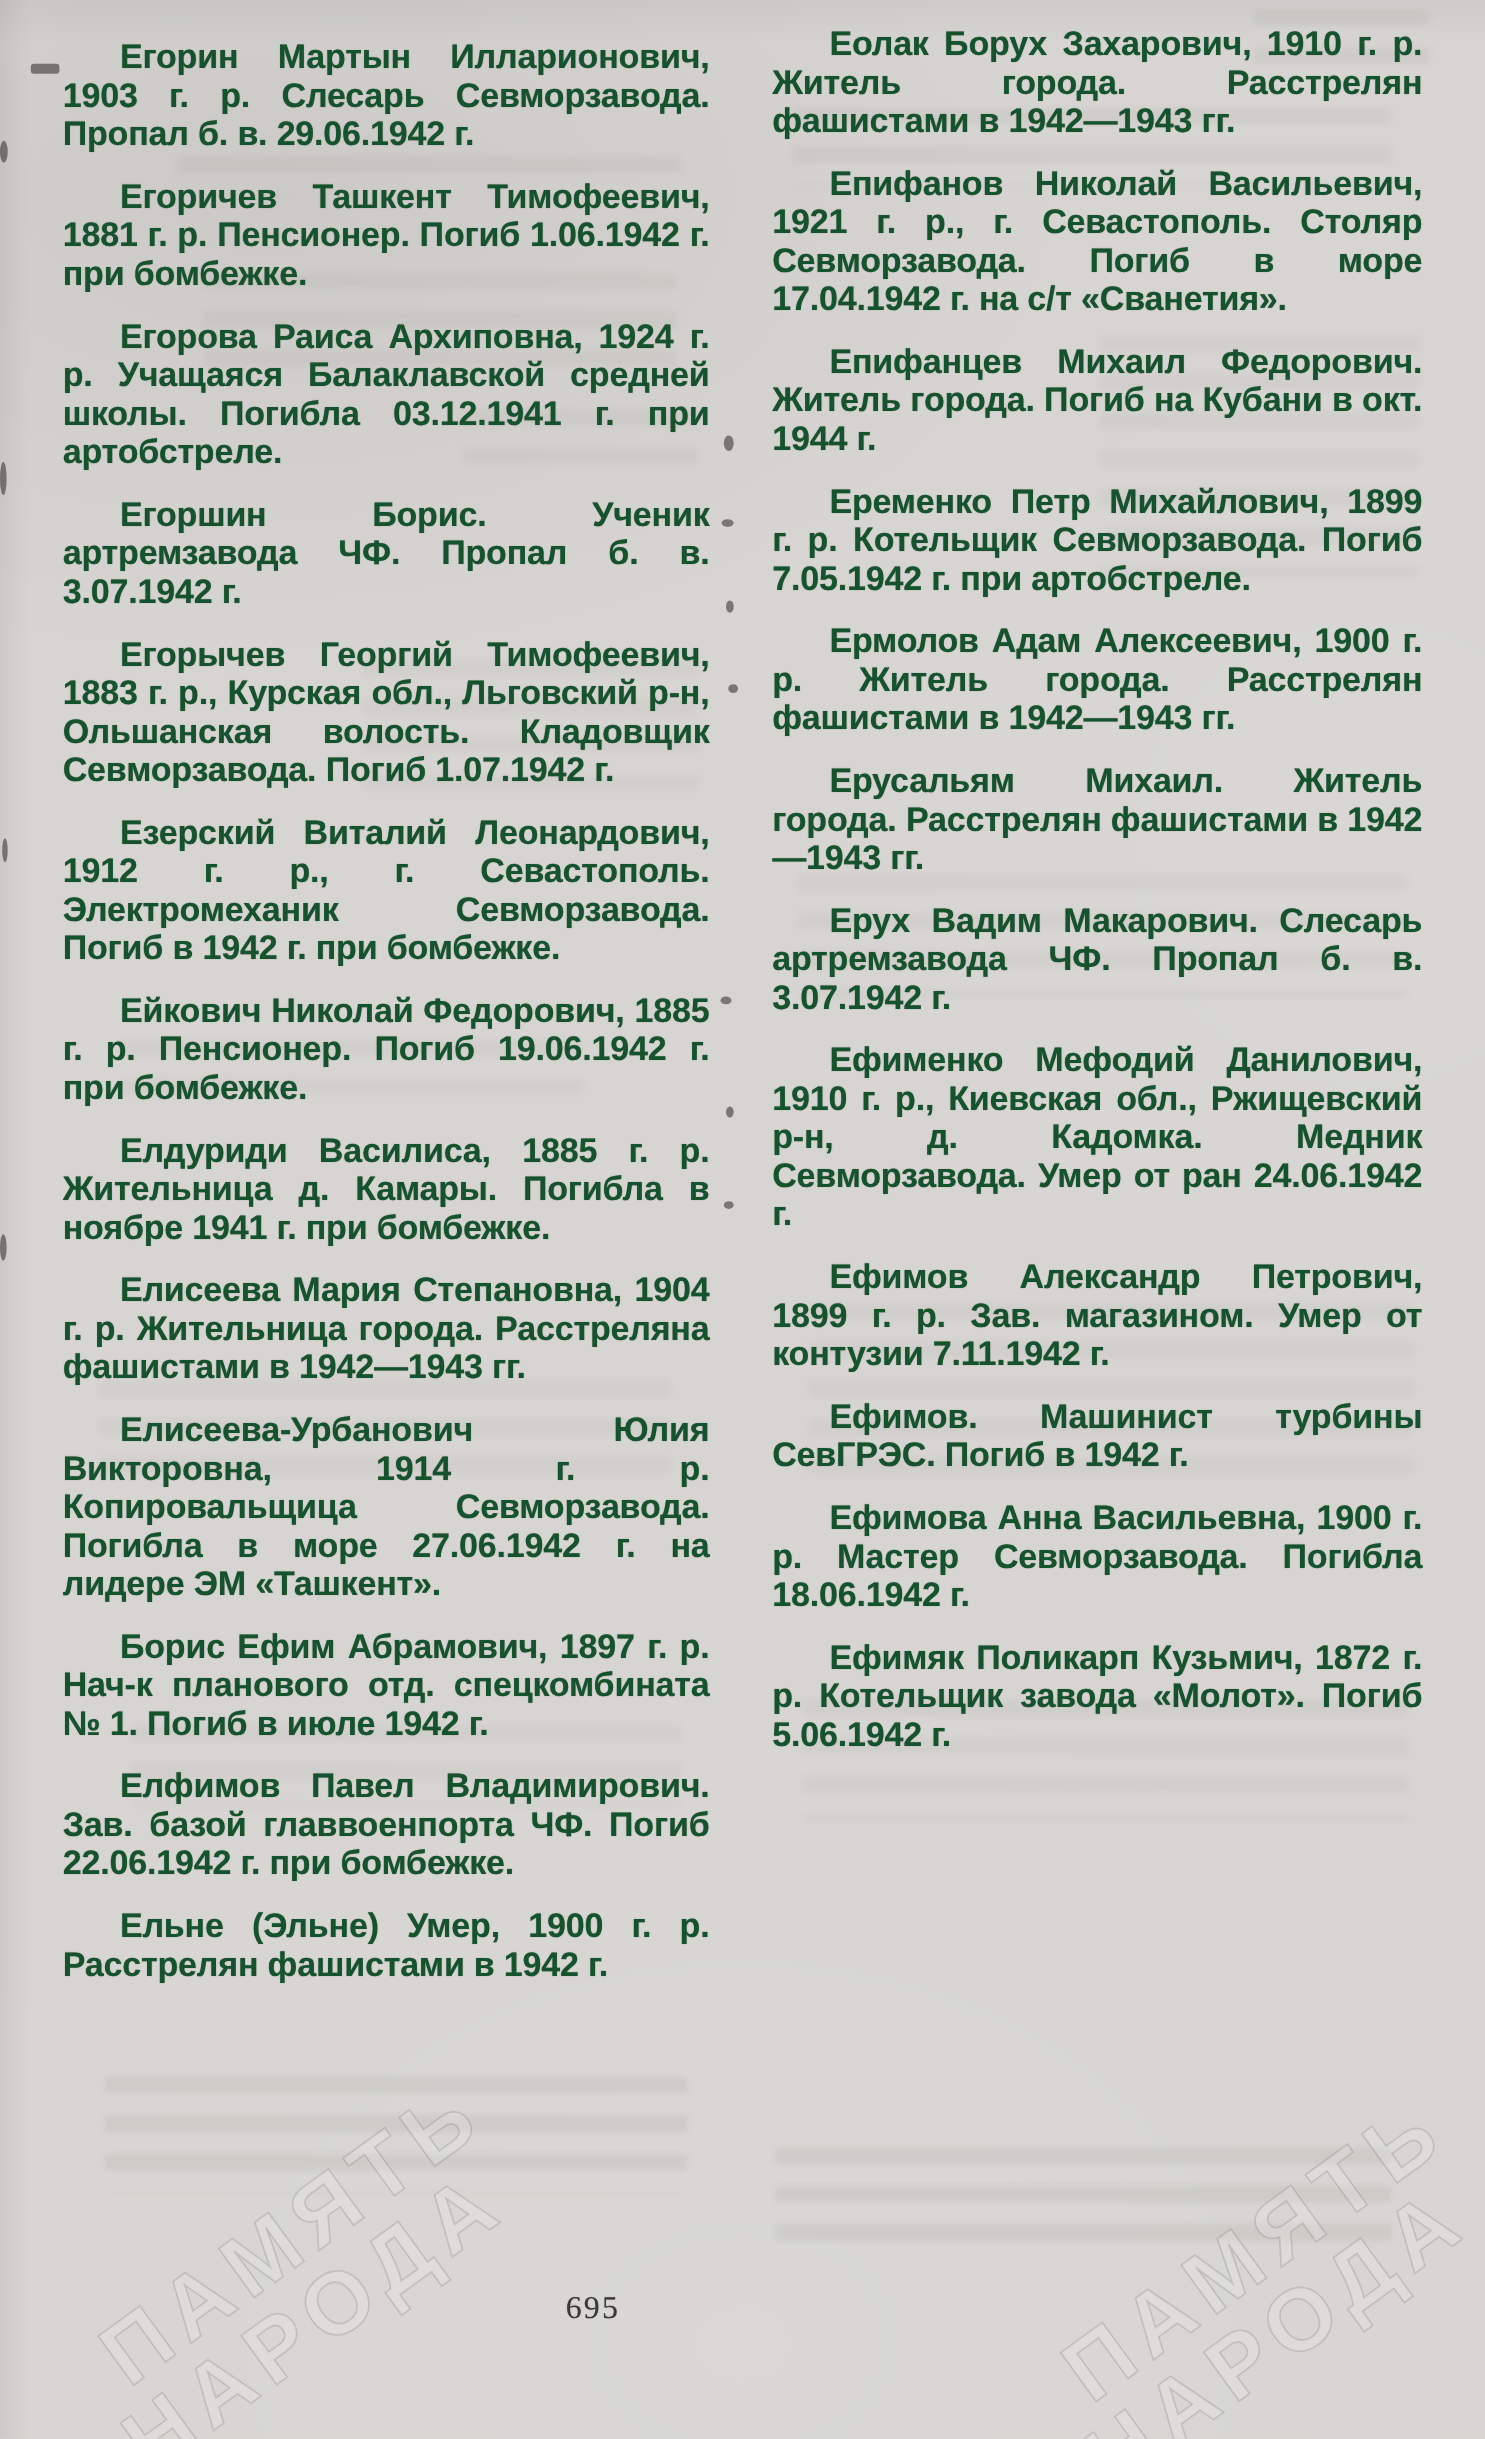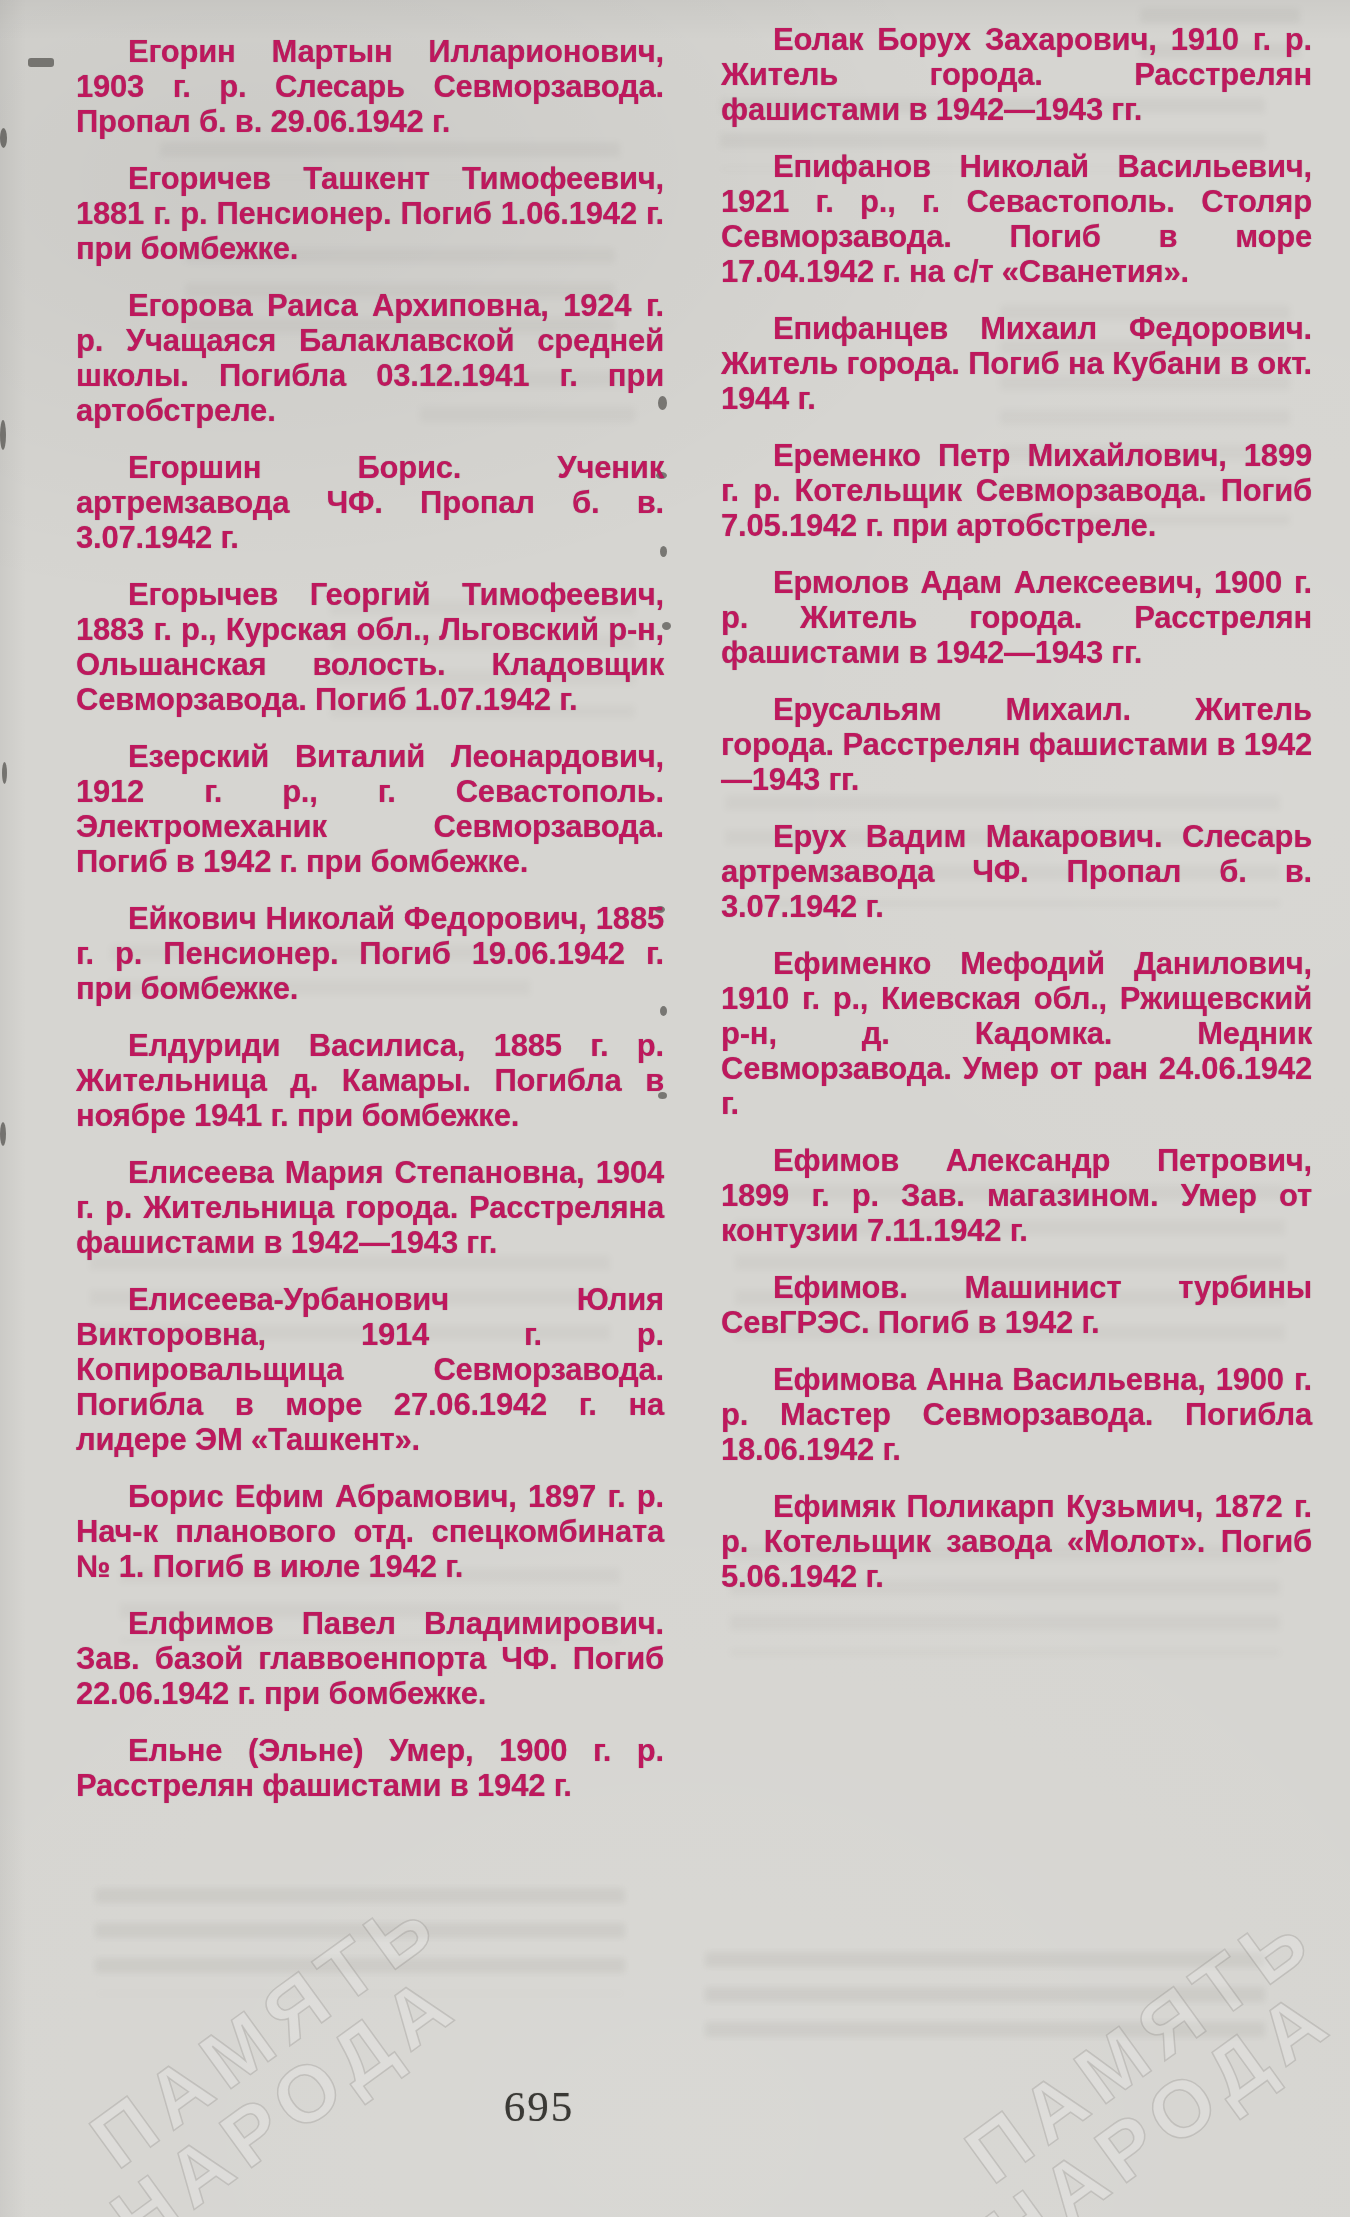--- a/index.html
+++ b/index.html
@@ -10,36 +10,35 @@
       radial-gradient(900px 900px at 92% 35%, rgba(255,255,255,0.06), transparent 60%),
       radial-gradient(1300px 1000px at 50% 96%, rgba(255,255,255,0.07), transparent 70%),
       linear-gradient(to bottom, rgba(0,0,0,0.045), transparent 40px),
       linear-gradient(to right, rgba(0,0,0,0.05), transparent 26px),
       #d6d5d1;
     font-family:"Liberation Sans", sans-serif;
   }
   .col{
     position:absolute;
     font-size:31px;line-height:35px;font-weight:700;
-    color:#be185d;
+    color:#14532d;
     text-align:justify;
     letter-spacing:-0.2px;
     text-shadow:0 0 1px rgba(35,34,31,0.45);
-    margin-left:19px;
   }
   .col-left{left:57px;top:34px;width:588px;}
   .col-right{left:702px;top:22px;width:591px;}
   .entry{margin:0 0 22px 0;text-indent:52px;}
   .entry-name{font-weight:700;}
   .entry-details{font-weight:700;}
   .pageno{
     position:absolute;top:2082px;left:0;width:1078px;
     text-align:center;
     font-family:"Liberation Serif", serif;
-    font-size:43px;font-weight:400;color:#3a3935;letter-spacing:2px;
+    font-size:29px;font-weight:400;color:#3a3935;letter-spacing:2px;
     text-shadow:0 0 1px rgba(40,39,35,0.4);
   }
   
   .ghost{
     position:absolute;
     background:repeating-linear-gradient(to bottom,
       rgba(104,102,96,0.22) 0px, rgba(104,102,96,0.22) 15px,
       transparent 15px, transparent 35px);
     filter:blur(3px);
     opacity:0.45;

